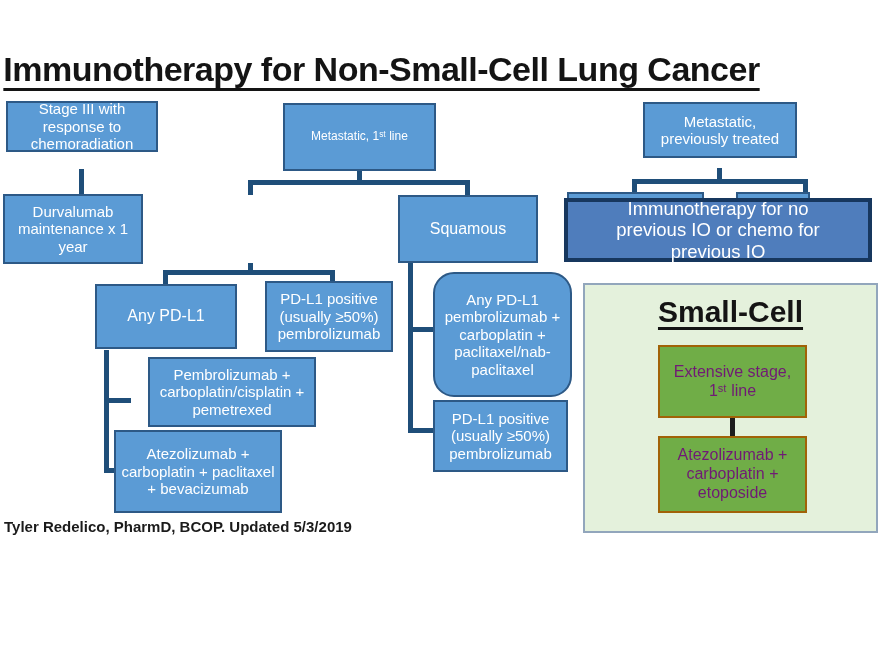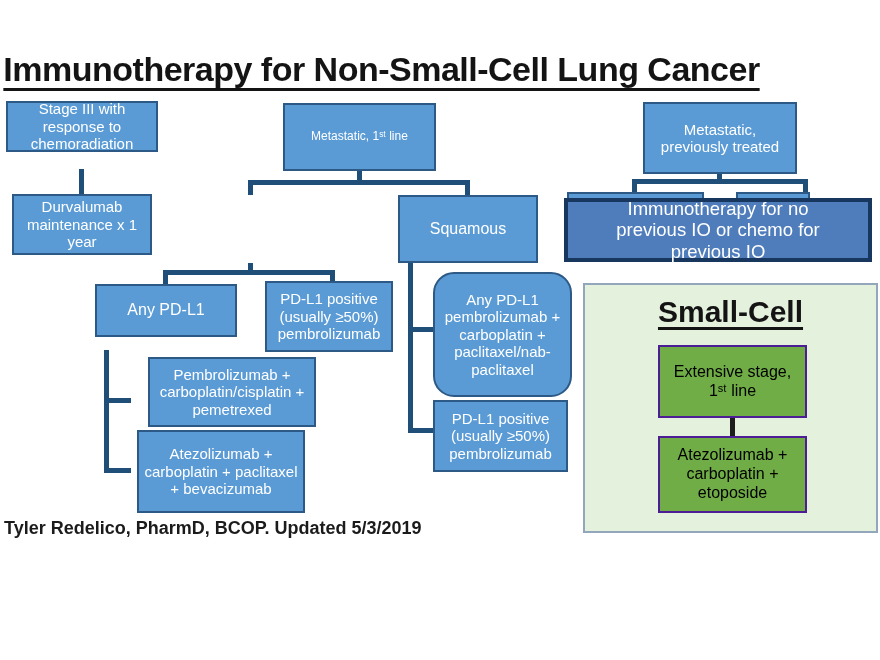--- a/index.html
+++ b/index.html
@@ -26,39 +26,39 @@
     position:absolute;left:583px;top:283px;width:295px;height:250px;box-sizing:border-box;
     background:#e4f1dc;border:2px solid #92a6bc;z-index:2;
   }
   .panel-title{
     position:absolute;top:10px;left:0;width:100%;text-align:center;
     font-size:30px;font-weight:600;color:#141414;
     text-decoration:underline;text-decoration-thickness:2.5px;text-underline-offset:5px;
   }
   .green-node{
     position:absolute;box-sizing:border-box;display:flex;align-items:center;justify-content:center;
-    text-align:center;color:#000000;background:#70ad47;border:2px solid #4c1d95;
+    text-align:center;color:#701a75;background:#70ad47;border:2px solid #a16207;
     font-size:16px;line-height:1.18;padding:6px 4px;z-index:2;
   }
   .gconn{position:absolute;background:#2f2f2f;z-index:1;}
   .credit{
-    position:absolute;left:4px;top:518px;font-size:18px;font-weight:700;color:#1b1b1b;
+    position:absolute;left:4px;top:518px;font-size:15px;font-weight:700;color:#1b1b1b;
   }
   
   .n-stage3{left:6px;top:101px;width:152px;height:51px;}
   .n-met1l{left:283px;top:103px;width:153px;height:68px;font-size:12px;}
-  .n-metprev{left:643px;top:102px;width:154px;height:72px;}
-  .n-durva{left:12px;top:194px;width:140px;height:61px;}
+  .n-metprev{left:643px;top:102px;width:154px;height:56px;}
+  .n-durva{left:3px;top:194px;width:140px;height:70px;}
   .n-nonsq{left:180px;top:194px;width:140px;height:70px;}
   .n-sq{left:398px;top:195px;width:140px;height:68px;font-size:16px;}
   .n-io{left:564px;top:198px;width:308px;height:64px;}
-  .n-anypdl1{left:95px;top:284px;width:142px;height:53px;font-size:16px;}
+  .n-anypdl1{left:95px;top:284px;width:142px;height:65px;font-size:16px;}
   .n-pdl1pos-nonsq{left:265px;top:281px;width:128px;height:71px;}
   .n-pembro{left:148px;top:357px;width:168px;height:70px;}
-  .n-atezo4{left:137px;top:430px;width:168px;height:83px;}
+  .n-atezo4{left:114px;top:430px;width:168px;height:83px;}
   .n-anypdl1-sq{left:433px;top:272px;width:139px;height:125px;border-radius:21px;}
   .n-pdl1pos-sq{left:433px;top:400px;width:135px;height:72px;}
   .sc-extensive{left:73px;top:60px;width:149px;height:73px;}
   .sc-atezo{left:73px;top:151px;width:149px;height:77px;justify-content:center;}
   .sc-conn{left:145px;top:133px;width:5px;height:18px;background:#1d1d1d;}
 </style>
 </head>
 <body>
 
 <div class="slide">

